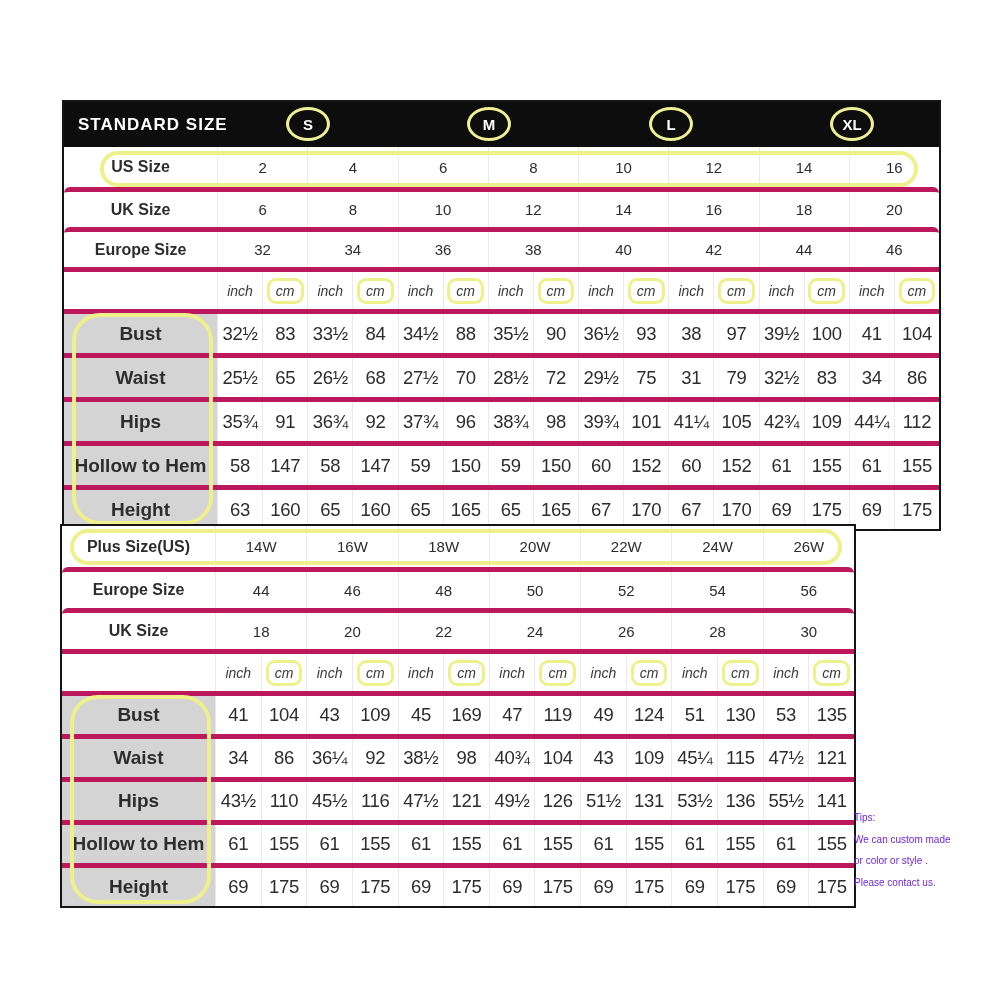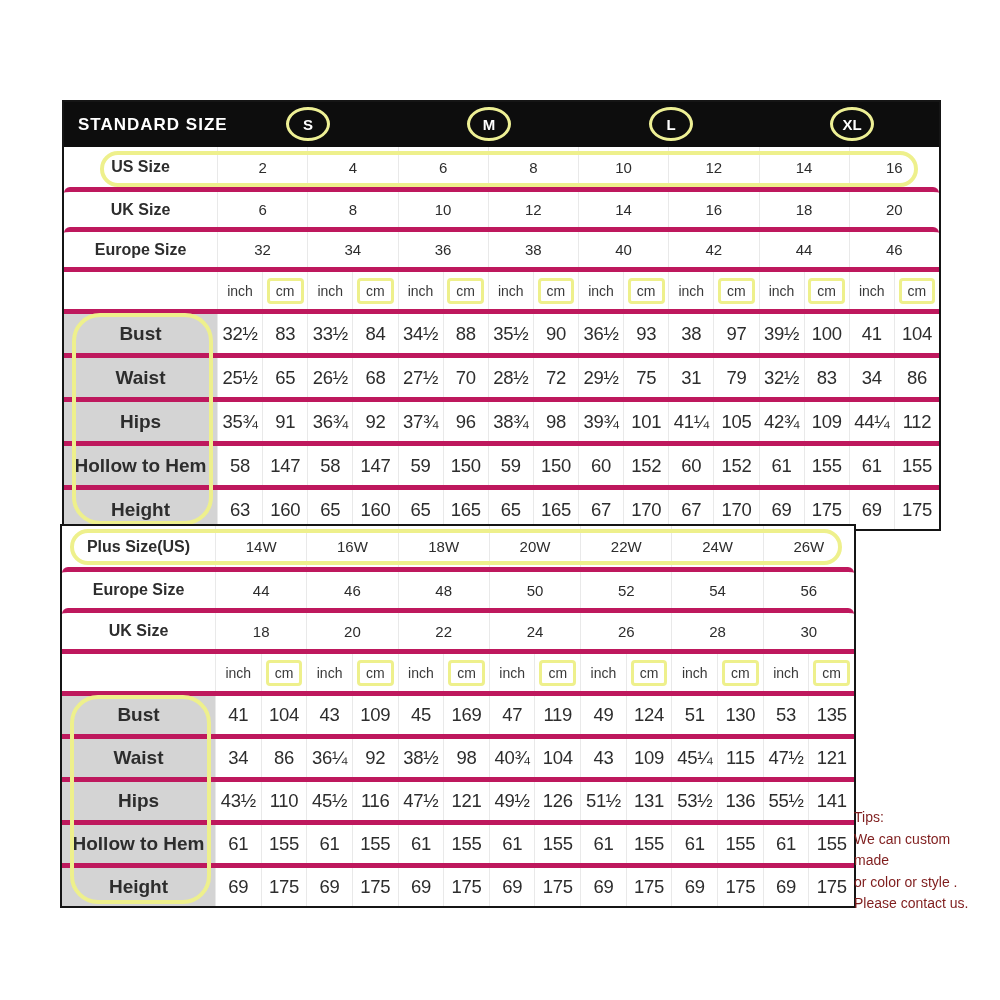--- a/index.html
+++ b/index.html
@@ -41,41 +41,41 @@
   .lcell{font-size:16px;}
   .bold{font-weight:bold;}
   .t1 .lcell{width:153px;flex:none;}
   .t2 .lcell{width:153px;flex:none;}
   .scell{flex:1;font-size:15px;}
   .t1 .ucell,.t1 .vcell{width:calc((100% - 153px)/16);flex:none;}
   .t2 .ucell,.t2 .vcell{width:calc((100% - 153px)/14);flex:none;}
   .ucell{font-size:14px;color:#3a3a3a;}
   .vcell{font-size:18.5px;letter-spacing:-0.3px;}
   .size-row{height:40px;border-radius:6px;}
-  .unit-row{height:42px;}
+  .unit-row{height:42px;font-style:italic;}
   .measure-row{height:44px;}
   .t2 .size-row{height:41px;}
   .t2 .measure-row{height:43px;}
   .gray{background:#d4d4d4;font-size:19px;}
 
   
   .ov{position:absolute;border:4px solid #eef08c;box-sizing:border-box;pointer-events:none;}
   .cmbox{
     display:inline-flex;align-items:center;justify-content:center;
-    border:3px solid #eef08c;border-radius:4px;padding:3px 6px;line-height:1;
+    border:3px solid #eef08c;border-radius:9px;padding:3px 6px;line-height:1;
   }
   .oval-us{left:36px;top:49px;width:818px;height:36px;border-radius:19px;}
   .rect-labels1{left:8px;top:211px;width:141px;height:212px;border-radius:28px;}
   .oval-plus{left:8px;top:3px;width:772px;height:36px;border-radius:19px;}
   .rect-labels2{left:8px;top:169px;width:141px;height:209px;border-radius:28px;}
 
   
   .tips{
     position:absolute;left:854px;top:807px;width:132px;
-    color:#7f1d1d;font-size:14px;line-height:21.5px;
+    color:#6d28d9;font-size:10px;line-height:21.5px;
   }
 </style>
 </head>
 <body>
 
 <div class="page">
 
   <section class="tbl t1">
     <header class="hdr">
       <span class="hdr-title">STANDARD SIZE</span>

